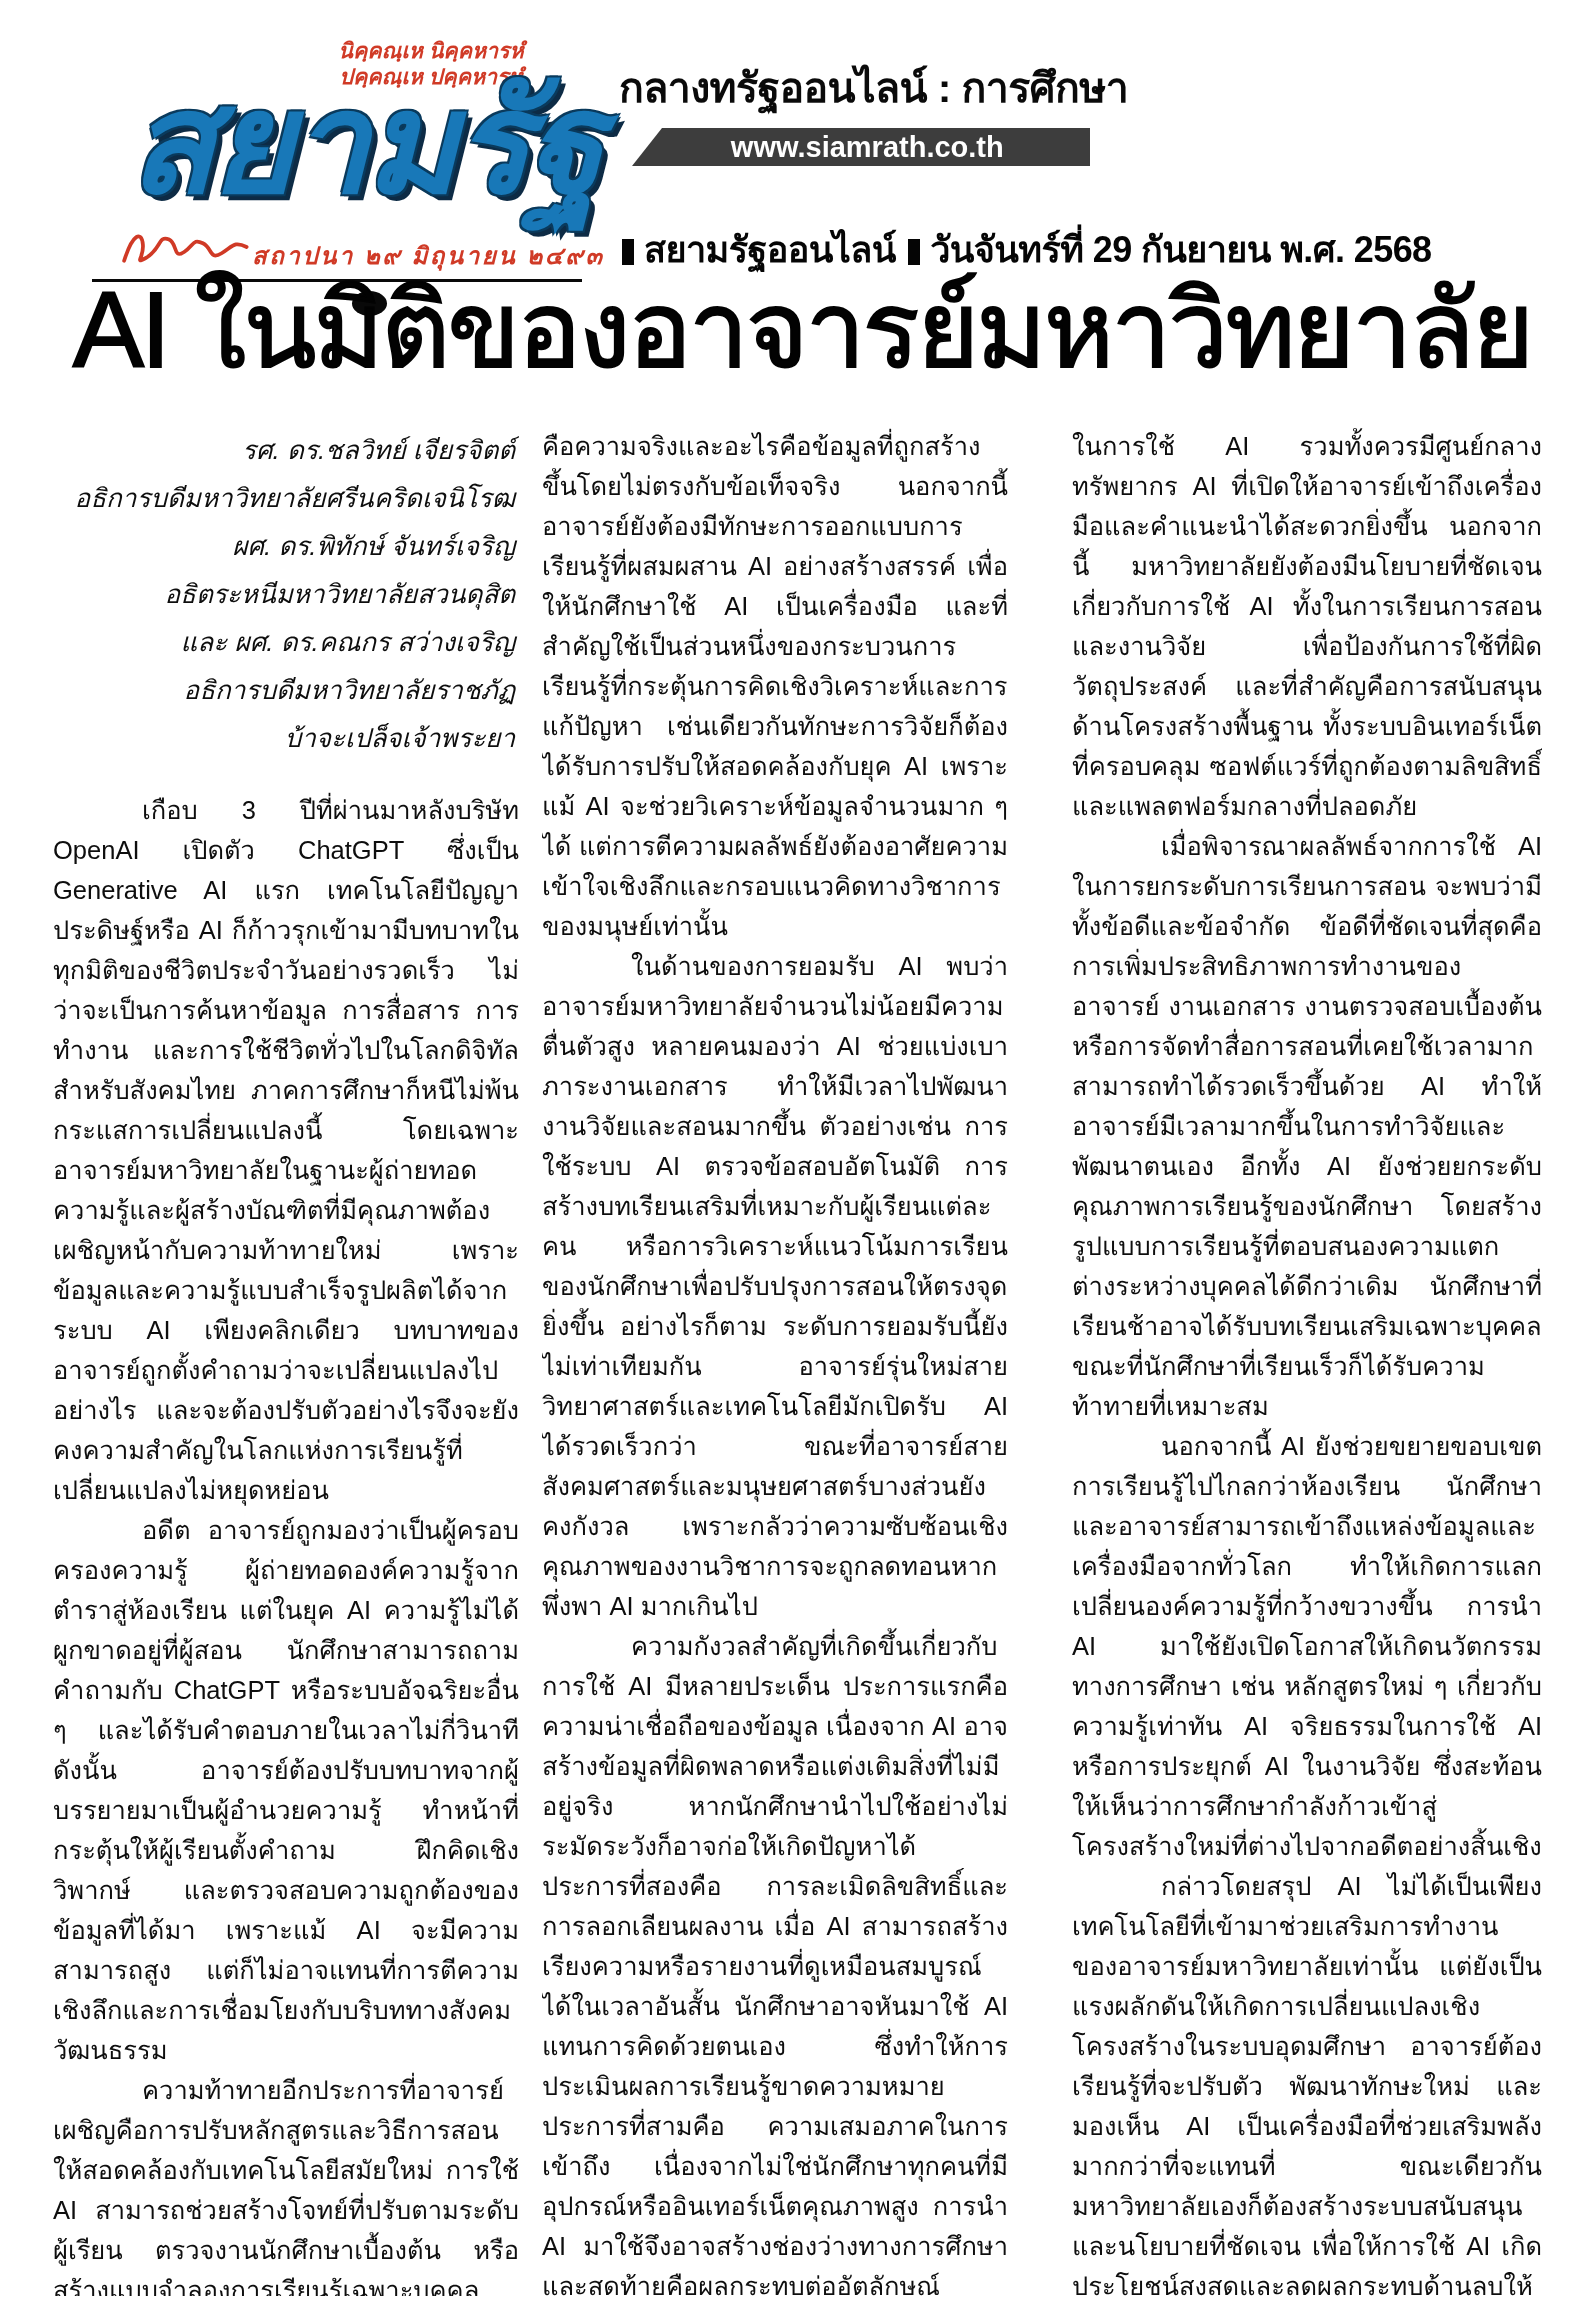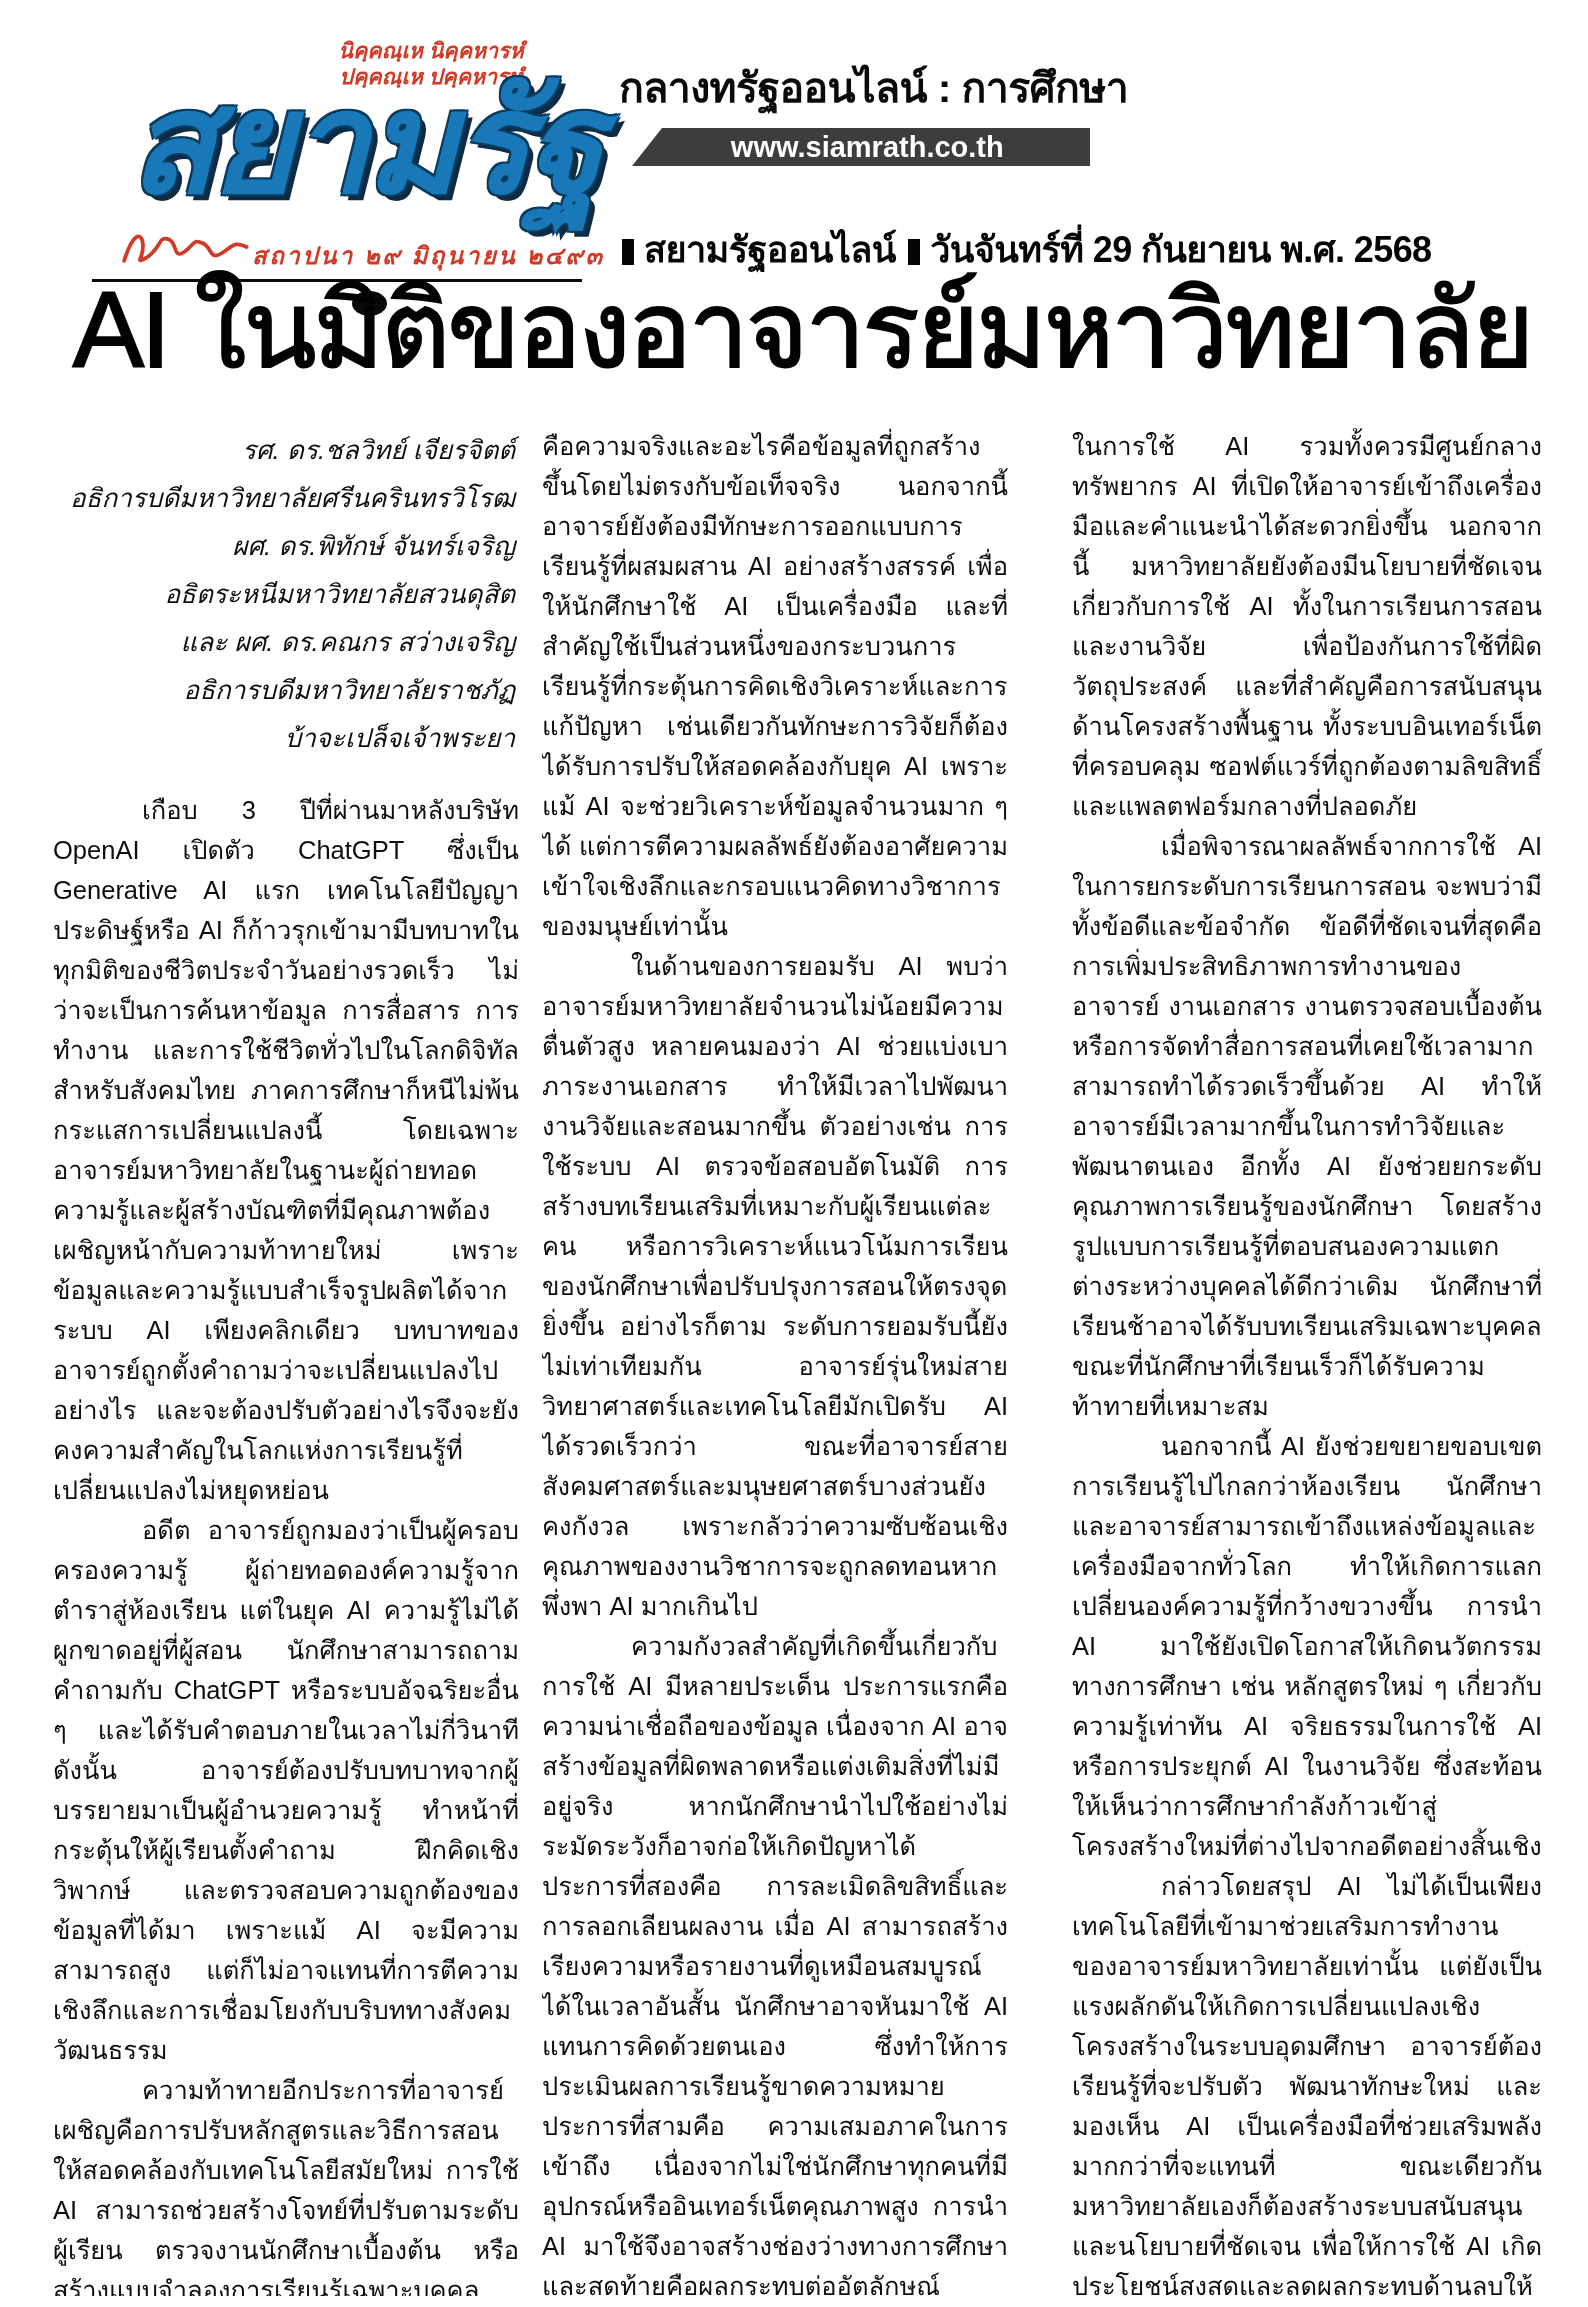--- a/index.html
+++ b/index.html
@@ -77,21 +77,21 @@
       <span class="sq"></span><span>วันจันทร์ที่ 29 กันยายน พ.ศ. 2568</span>
     </div>
   </header>
 
   <h1 class="headline">AI ในมิติของอาจารย์มหาวิทยาลัย</h1>
 
   <main>
     <div class="col col1">
       <div class="byline">
         <div>รศ. ดร.ชลวิทย์ เจียรจิตต์</div>
-        <div>อธิการบดีมหาวิทยาลัยศรีนครินทรวิโรฒ</div>
+        <div>อธิการบดีมหาวิทยาลัยศรีนคริดเจนิโรฒ</div>
         <div>ผศ. ดร.พิทักษ์ จันทร์เจริญ</div>
         <div>อธิตระหนีมหาวิทยาลัยสวนดุสิต</div>
         <div>และ ผศ. ดร.คณกร สว่างเจริญ</div>
         <div>อธิการบดีมหาวิทยาลัยราชภัฏ</div>
         <div>บ้าจะเปล็จเจ้าพระยา</div>
       </div>
       <p class="para">เกือบ 3 ปีที่ผ่านมาหลังบริษัท OpenAI เปิดตัว ChatGPT ซึ่งเป็น Generative AI แรก เทคโนโลยีปัญญาประดิษฐ์หรือ AI ก็ก้าวรุกเข้ามามีบทบาทในทุกมิติของชีวิตประจำวันอย่างรวดเร็ว ไม่ว่าจะเป็นการค้นหาข้อมูล การสื่อสาร การทำงาน และการใช้ชีวิตทั่วไปในโลกดิจิทัล สำหรับสังคมไทย ภาคการศึกษาก็หนีไม่พ้นกระแสการเปลี่ยนแปลงนี้ โดยเฉพาะอาจารย์มหาวิทยาลัยในฐานะผู้ถ่ายทอดความรู้และผู้สร้างบัณฑิตที่มีคุณภาพต้องเผชิญหน้ากับความท้าทายใหม่ เพราะข้อมูลและความรู้แบบสำเร็จรูปผลิตได้จากระบบ AI เพียงคลิกเดียว บทบาทของอาจารย์ถูกตั้งคำถามว่าจะเปลี่ยนแปลงไปอย่างไร และจะต้องปรับตัวอย่างไรจึงจะยังคงความสำคัญในโลกแห่งการเรียนรู้ที่เปลี่ยนแปลงไม่หยุดหย่อน</p>
       <p class="para">อดีต อาจารย์ถูกมองว่าเป็นผู้ครอบครองความรู้ ผู้ถ่ายทอดองค์ความรู้จากตำราสู่ห้องเรียน แต่ในยุค AI ความรู้ไม่ได้ผูกขาดอยู่ที่ผู้สอน นักศึกษาสามารถถามคำถามกับ ChatGPT หรือระบบอัจฉริยะอื่น ๆ และได้รับคำตอบภายในเวลาไม่กี่วินาที ดังนั้น อาจารย์ต้องปรับบทบาทจากผู้บรรยายมาเป็นผู้อำนวยความรู้ ทำหน้าที่กระตุ้นให้ผู้เรียนตั้งคำถาม ฝึกคิดเชิงวิพากษ์ และตรวจสอบความถูกต้องของข้อมูลที่ได้มา เพราะแม้ AI จะมีความสามารถสูง แต่ก็ไม่อาจแทนที่การตีความเชิงลึกและการเชื่อมโยงกับบริบททางสังคมวัฒนธรรม</p>
       <p class="para">ความท้าทายอีกประการที่อาจารย์เผชิญคือการปรับหลักสูตรและวิธีการสอนให้สอดคล้องกับเทคโนโลยีสมัยใหม่ การใช้ AI สามารถช่วยสร้างโจทย์ที่ปรับตามระดับผู้เรียน ตรวจงานนักศึกษาเบื้องต้น หรือสร้างแบบจำลองการเรียนรู้เฉพาะบุคคล แต่ทั้งหมดนี้ต้องอาศัยความเข้าใจและการเรียนรู้เครื่องมือใหม่ ๆ ของอาจารย์ด้วย แรงกดดันจากการเปลี่ยนแปลงอย่างรวดเร็วทำให้อาจารย์จำนวนมากรู้สึกว่าต้องเร่งพัฒนาทักษะเพื่อไม่ให้เกิดช่องว่างทางดิจิทัลระหว่างตนเองกับนักศึกษา</p>
 

